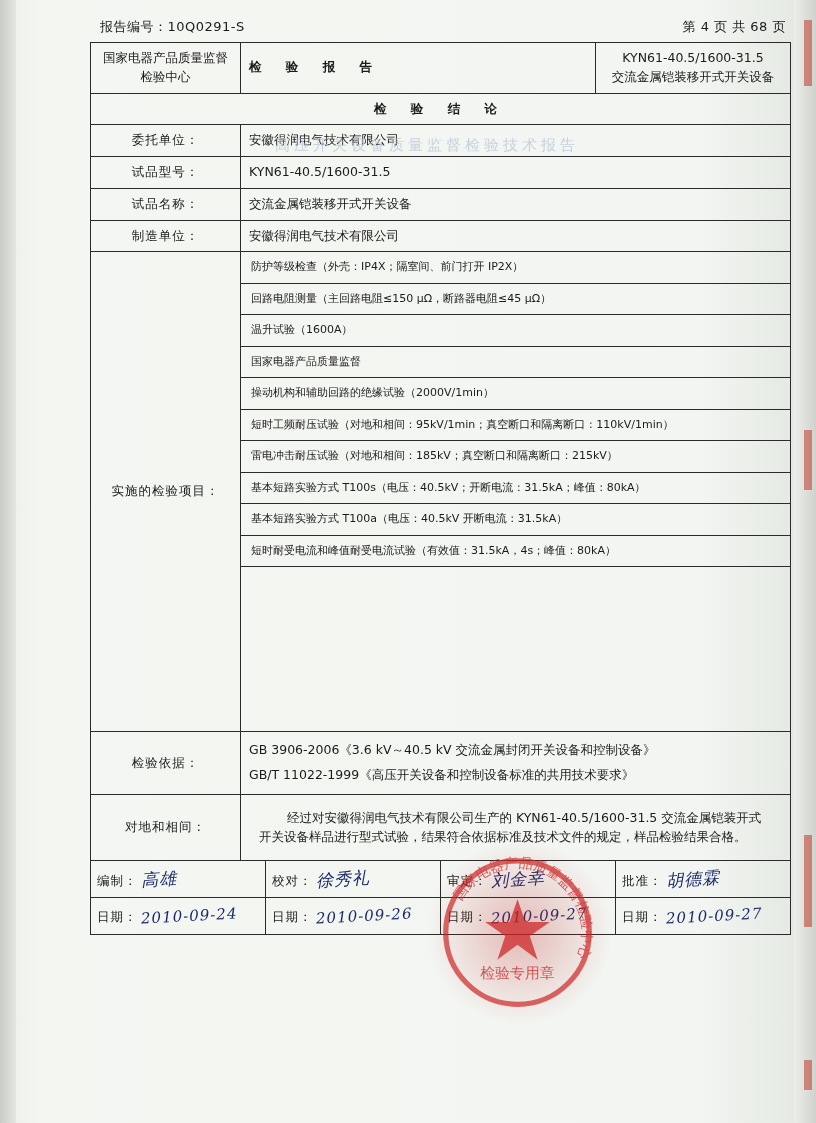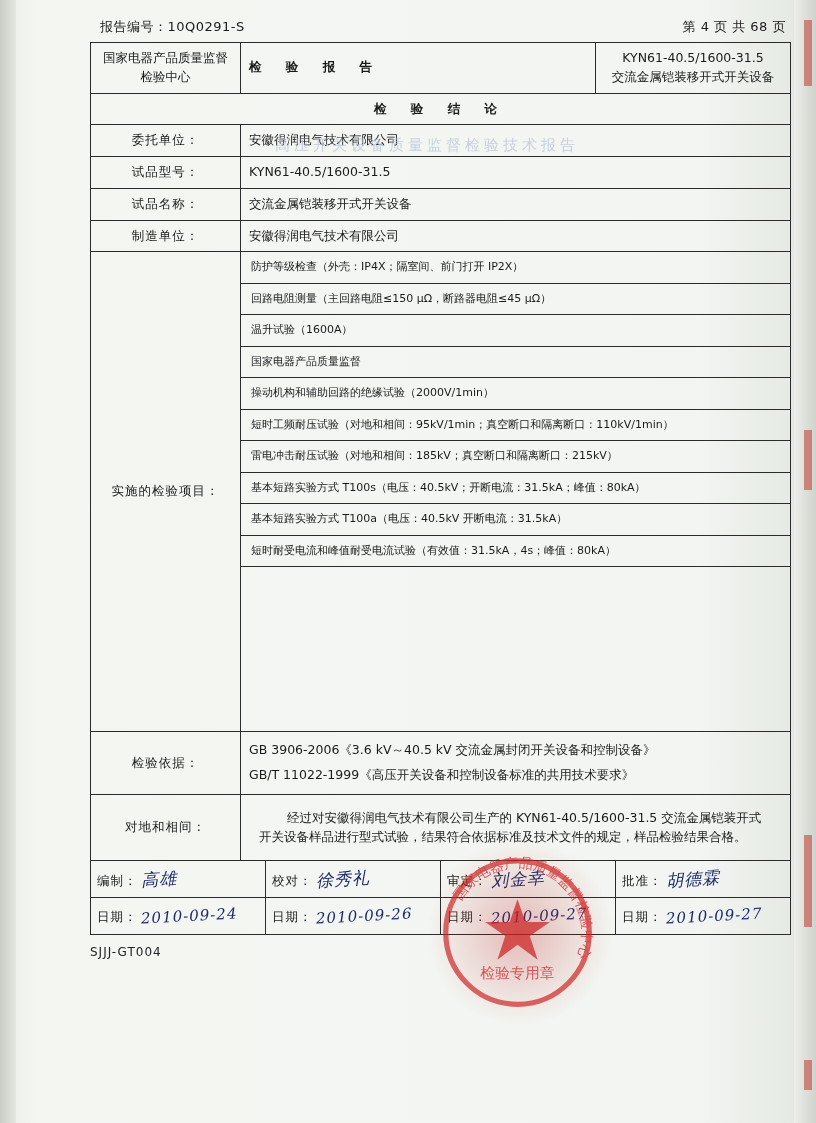--- a/index.html
+++ b/index.html
@@ -281,21 +281,20 @@
             <span class="hand dt">2010-09-27</span>
           </td>
           <td>
             <span class="sig-label">日期：</span>
             <span class="hand dt">2010-09-27</span>
           </td>
         </tr>
       </tbody>
     </table>
 
-    <div class="footer">SJJJ-GT004</div>
   </div>
 
   <div class="smudge" style="left:425px;top:840px;width:190px;height:185px;"></div>
   <div class="stamp">
     <svg viewBox="0 0 200 200">
       <defs>
         <path id="arcpath" d="M 100,100 m -74,0 a 74,74 0 1,1 148,0 a 74,74 0 1,1 -148,0"></path>
       </defs>
       <circle cx="100" cy="100" r="82" fill="none" stroke="#cc2222" stroke-width="6" opacity="0.85"></circle>
       <polygon points="100,62 109,88 137,88 114,104 123,131 100,114 77,131 86,104 63,88 91,88" fill="#cc2222" opacity="0.9"></polygon>

